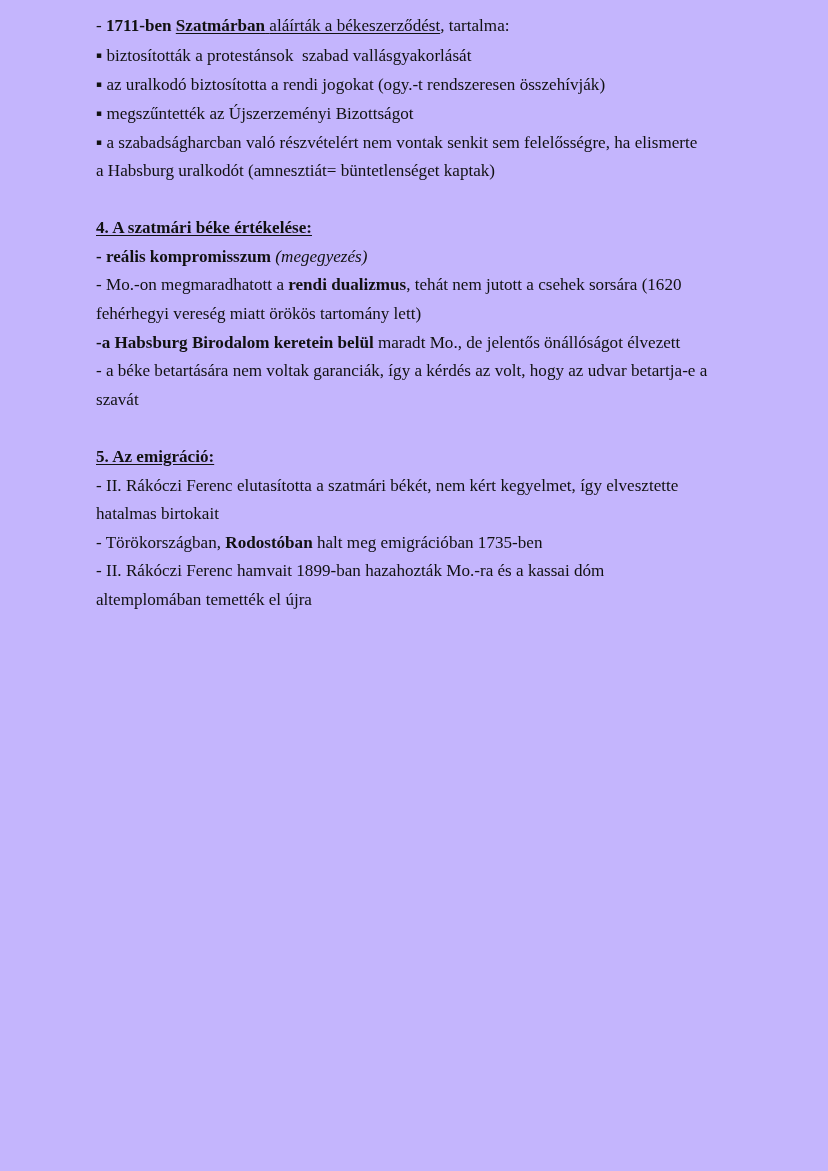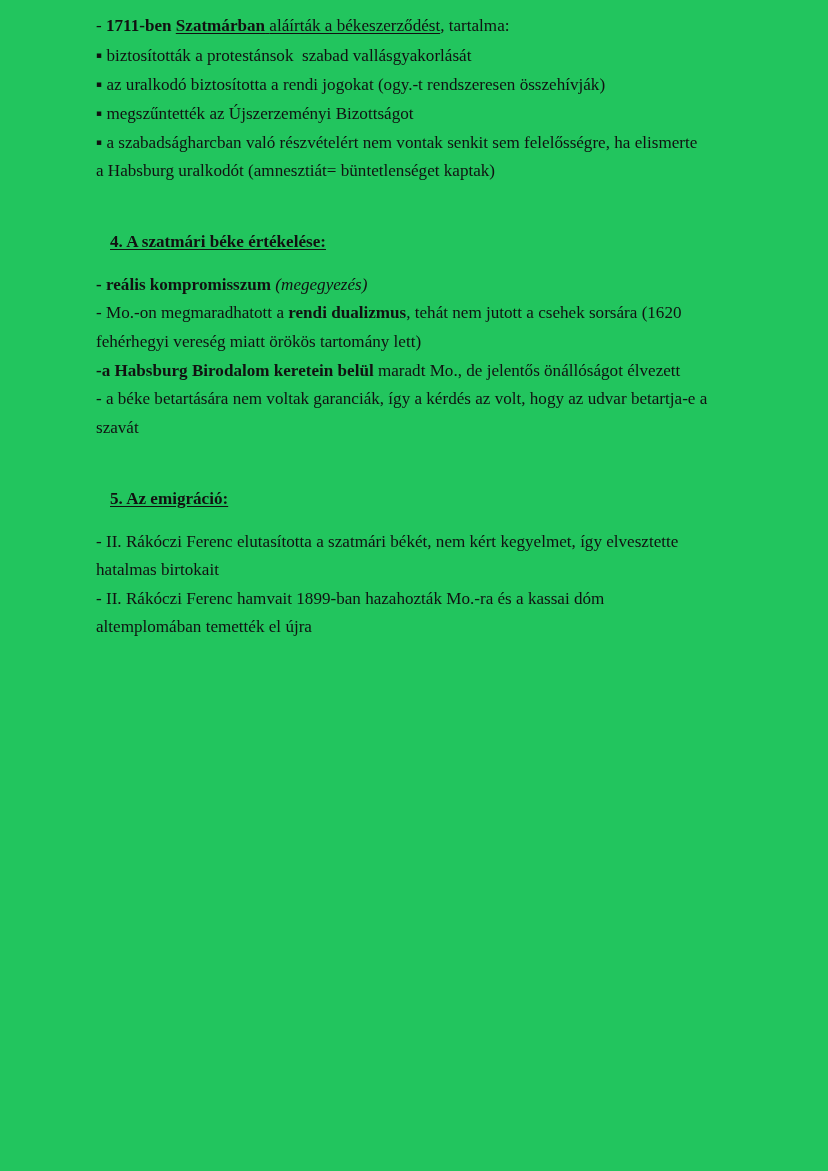--- a/index.html
+++ b/index.html
@@ -16,21 +16,21 @@
     font-family: "Liberation Serif", "DejaVu Serif", serif;
     color: #111111;
     -webkit-font-smoothing: antialiased;
   }
 
   .page {
     box-sizing: border-box;
     width: 828px;
     height: 1171px;
     padding: 12px 120px 0 96px;
-    background: #22c55e;
+    background: #c4b5fd;
   }
 
   .doc-body {
     font-size: 17.1px;
     line-height: 28.6px;
     text-align: left;
   }
 
   .para {
     margin: 0;
@@ -40,21 +40,21 @@
 
   .para.bullet {
     text-indent: 0;
   }
 
   .spacer {
     height: 28.6px;
   }
 
   .heading {
-    margin: 14px;
+    margin: 0;
     padding: 0;
     font-size: 17.1px;
     line-height: 28.6px;
     font-weight: bold;
     text-decoration: underline;
     text-underline-offset: 2px;
   }
 
   b, .b { font-weight: bold; }
   i, .i { font-style: italic; }
@@ -80,15 +80,16 @@
       <div class="para bullet"><span class="bullet-mark">▪</span> <span>a szabadságharcban való részvételért nem vontak senkit sem felelősségre, ha elismerte a Habsburg uralkodót (amnesztiát= büntetlenséget kaptak)</span></div>
       <div class="spacer"></div>
       <div class="heading">4. A szatmári béke értékelése:</div>
       <div class="para"><span class="b">- </span><span class="b">reális kompromisszum</span><span> </span><span class="i">(megegyezés)</span></div>
       <div class="para"><span>- Mo.-on megmaradhatott a </span><span class="b">rendi dualizmus</span><span>, tehát nem jutott a csehek sorsára (1620 fehérhegyi vereség miatt örökös tartomány lett)</span></div>
       <div class="para"><span class="b">-a </span><span class="b">Habsburg Birodalom keretein belül</span><span> maradt Mo., de jelentős önállóságot élvezett</span></div>
       <div class="para"><span>- a béke betartására nem voltak garanciák, így a kérdés az volt, hogy az udvar betartja-e a szavát</span></div>
       <div class="spacer"></div>
       <div class="heading">5. Az emigráció:</div>
       <div class="para"><span>- II. Rákóczi Ferenc elutasította a szatmári békét, nem kért kegyelmet, így elvesztette hatalmas birtokait</span></div>
+      <div class="para"><span>- Törökországban, </span><span class="b">Rodostóban</span><span> halt meg emigrációban 1735-ben</span></div>
       <div class="para"><span>- II. Rákóczi Ferenc hamvait 1899-ban hazahozták Mo.-ra és a kassai dóm altemplomában temették el újra</span></div>
     </div>
 </div>
 
 </body></html>

